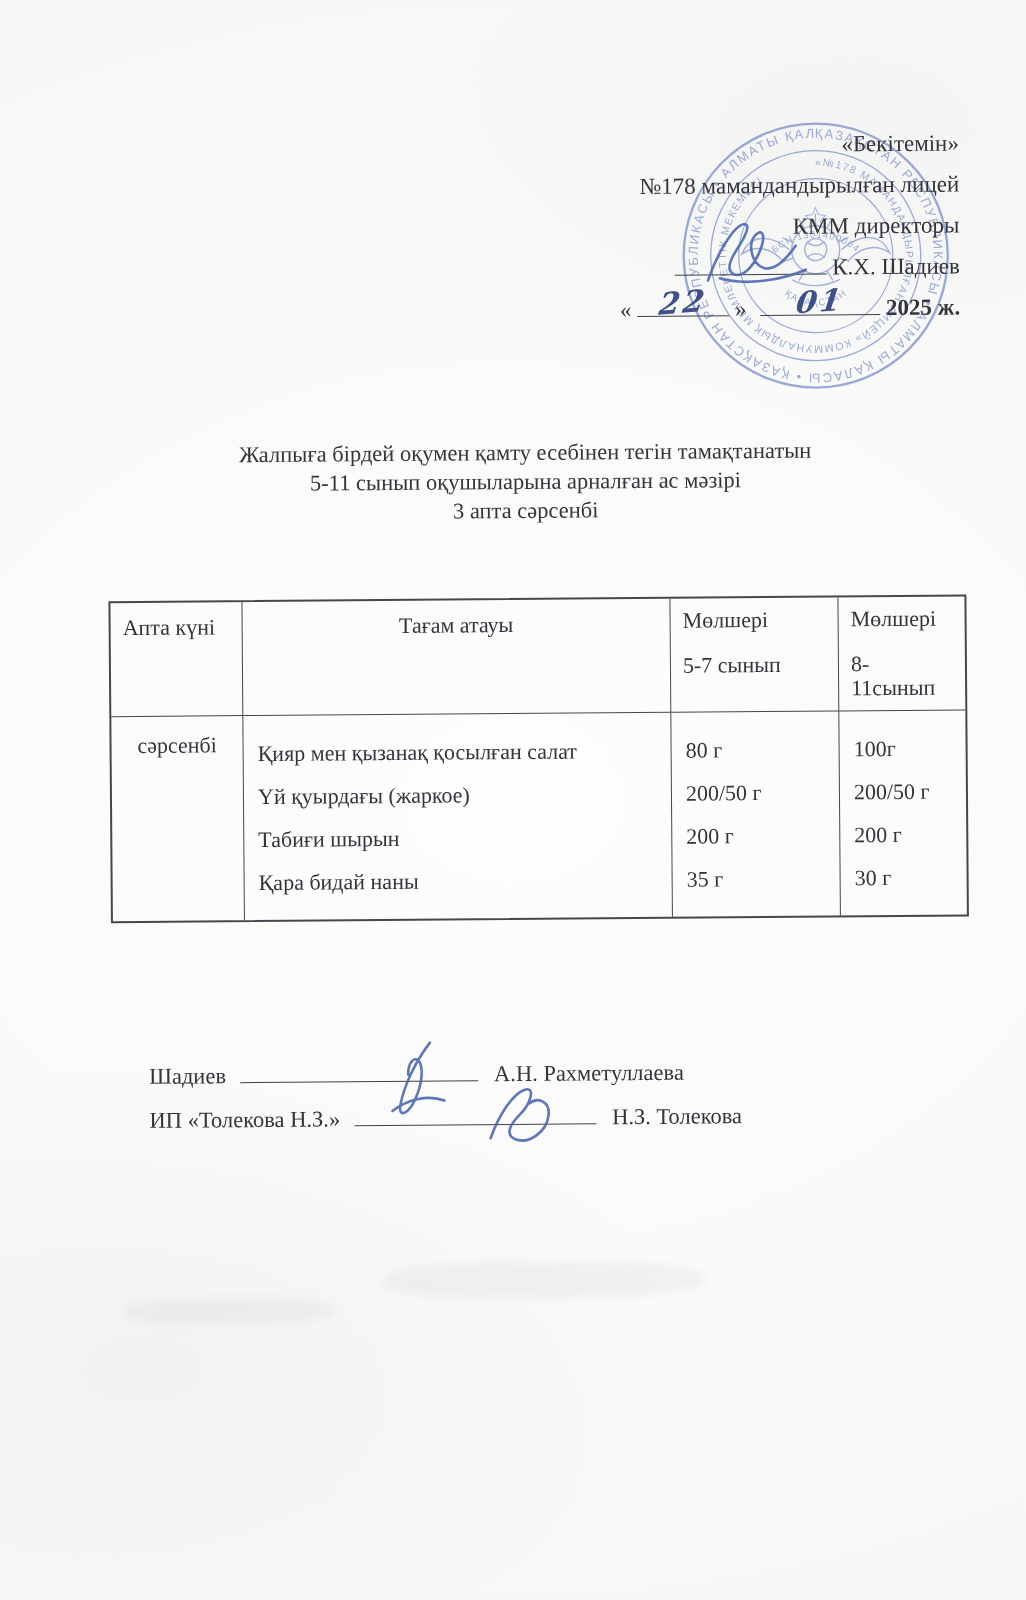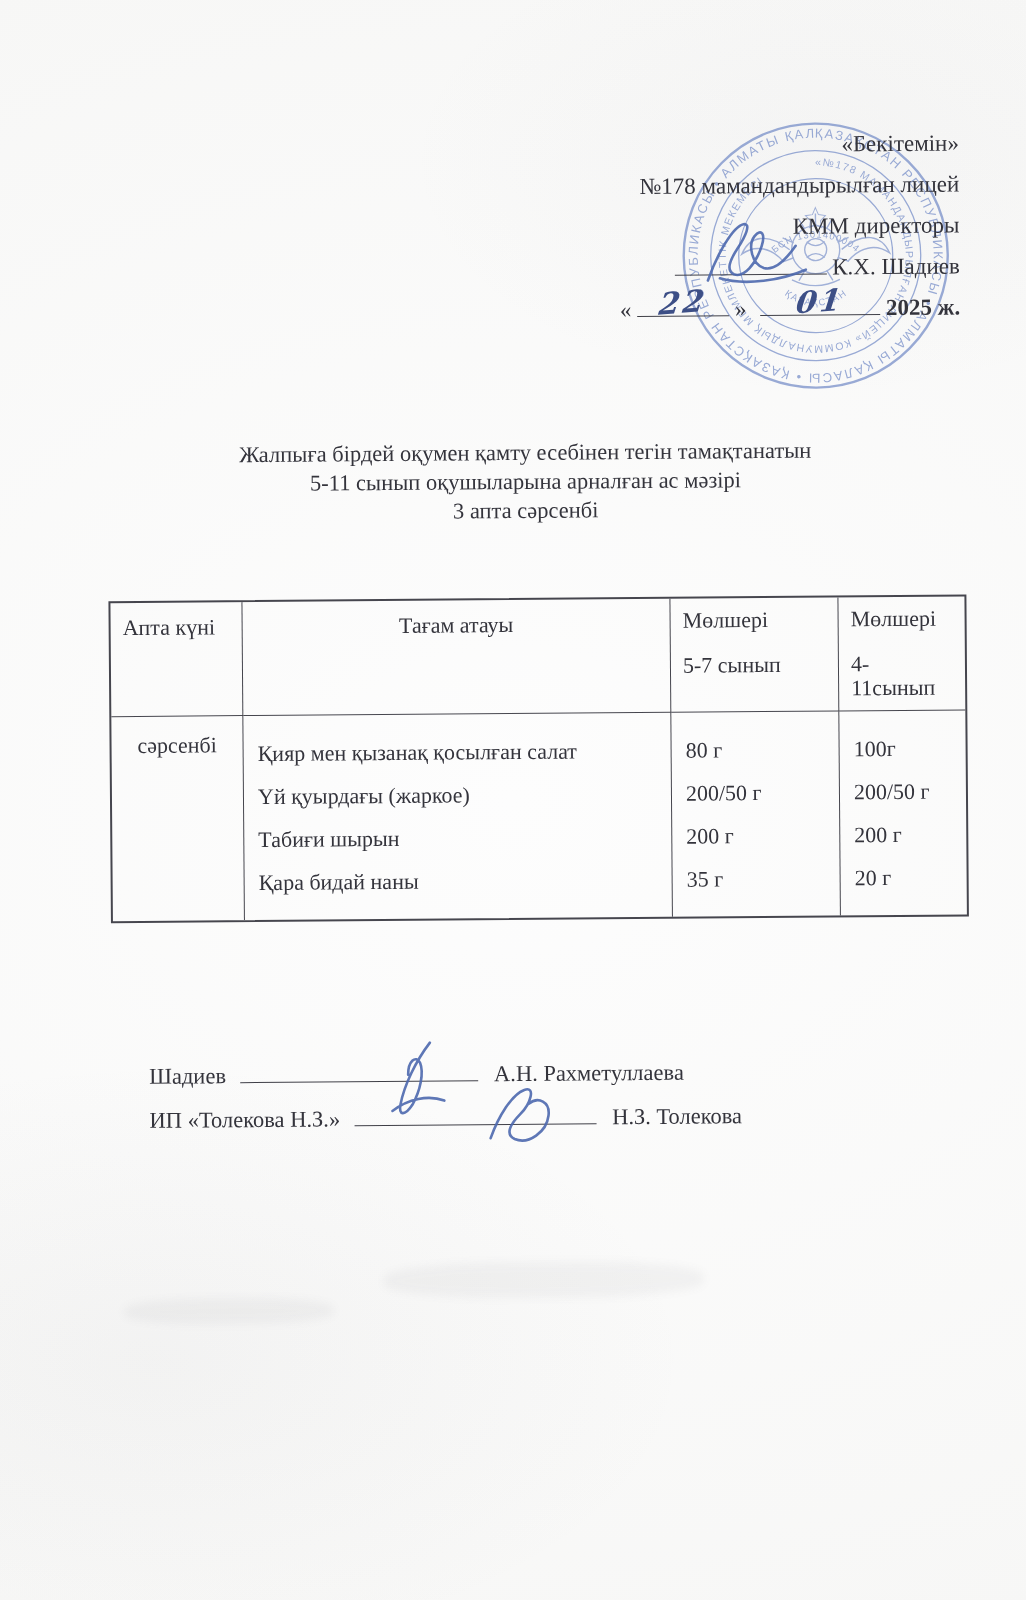--- a/index.html
+++ b/index.html
@@ -147,21 +147,21 @@
 
     <div class="menu">
       <div class="cell hrow c-day-h">Апта күні</div>
       <div class="cell hrow c-dish-h">Тағам атауы</div>
       <div class="cell hrow two-line">
         <div>Мөлшері</div>
         <div>5-7 сынып</div>
       </div>
       <div class="cell hrow two-line">
         <div>Мөлшері</div>
-        <div>4-11сынып</div>
+        <div>8-11сынып</div>
       </div>
 
       <div class="cell brow c-day-b">сәрсенбі</div>
       <div class="cell brow">
         <ul>
           <li>Қияр мен қызанақ қосылған салат</li>
           <li>Үй қуырдағы (жаркое)</li>
           <li>Табиғи шырын</li>
           <li>Қара бидай наны</li>
         </ul>
@@ -172,21 +172,21 @@
           <li>200/50 г</li>
           <li>200 г</li>
           <li>35 г</li>
         </ul>
       </div>
       <div class="cell brow">
         <ul>
           <li>100г</li>
           <li>200/50 г</li>
           <li>200 г</li>
-          <li>20 г</li>
+          <li>30 г</li>
         </ul>
       </div>
     </div>
 
     <div class="signoff">
       <div class="srow">
         <span class="lbl">Шадиев</span>
         <span class="sline" style="width:238px;"></span>
         <span class="nm">А.Н. Рахметуллаева</span>
       </div>

